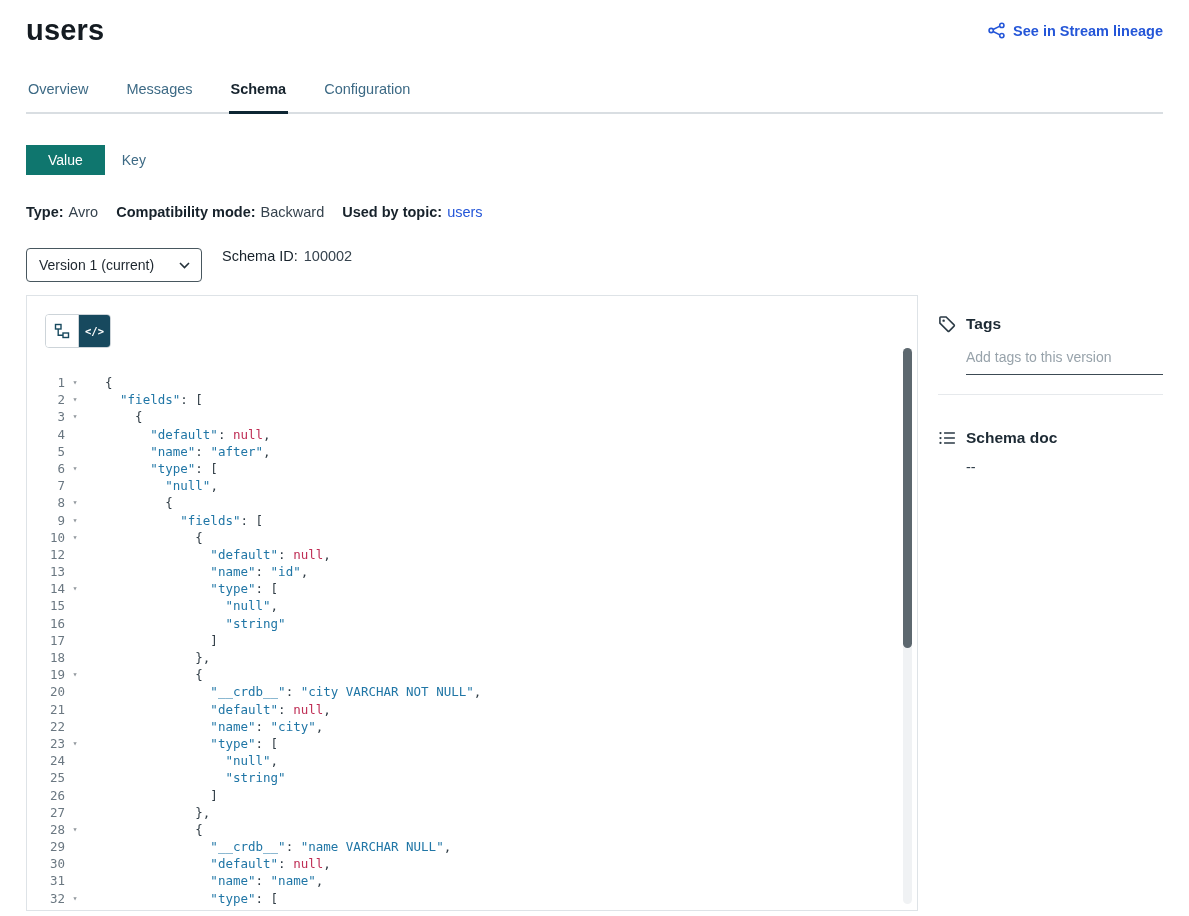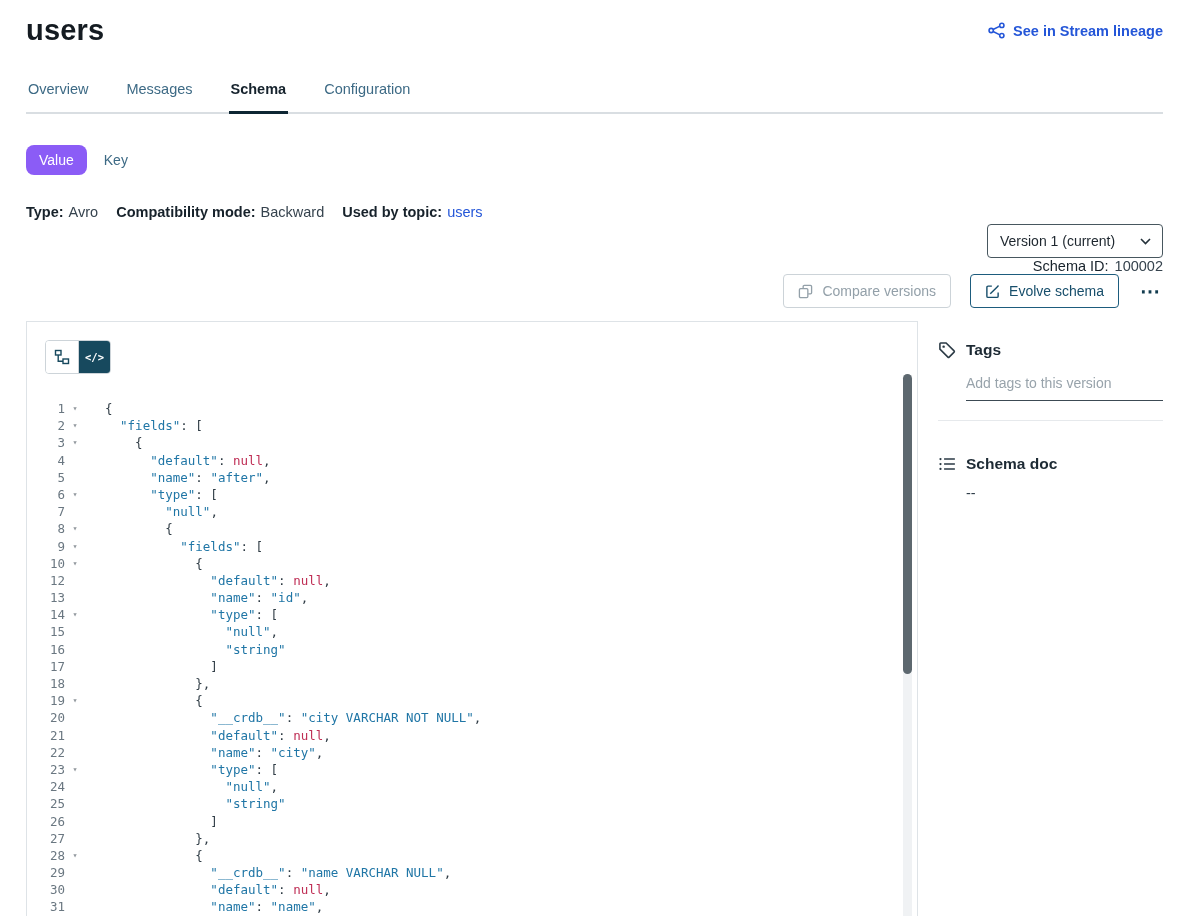--- a/index.html
+++ b/index.html
@@ -16,32 +16,32 @@
   
   .tabs { display:flex; gap:34px; margin-top:34px; border-bottom:2px solid #d9dee2; }
   .tab { font-size:14.5px; font-weight:500; color:#3d6a85; padding:0 2px 15px;
     cursor:pointer; position:relative; }
   .tab.active { color:#15222c; font-weight:600; }
   .tab.active::after { content:""; position:absolute; left:0; right:0; bottom:-2px;
     height:3px; background:#0d2633; }
 
   
   .seg { margin-top:31px; display:flex; align-items:center; }
-  .seg-value { background:#8b5cf6; color:#fff; font-size:14px; font-weight:500;
-    padding:7px 13px; border-radius:8px; cursor:pointer; }
+  .seg-value { background:#0f766e; color:#fff; font-size:14px; font-weight:500;
+    padding:7px 22px; border-radius:0; cursor:pointer; }
   .seg-key { color:#3d6a85; font-size:14px; font-weight:500; padding:7px 17px; cursor:pointer; }
 
   
   .meta { margin-top:29px; display:flex; align-items:center; font-size:14.5px; color:#36434e; }
   .meta b { font-weight:700; color:#17222b; }
   .meta .group { margin-right:18px; display:flex; gap:5px; }
   .link { color:#2456d8; cursor:pointer; }
 
   
-  .controls { margin-top:4px; display:flex; align-items:flex-end;flex-direction:column; }
+  .controls { margin-top:28px; display:flex; align-items:flex-start; }
   .select { width:176px; border:1px solid #48575f; border-radius:4px; background:#fff;
     padding:8px 11px 8px 12px; font-size:14px; color:#1d262e; display:flex;
     justify-content:space-between; align-items:center; cursor:pointer; }
   .schema-id { margin-left:20px; font-size:14.5px; display:flex; gap:6px; color:#36434e; }
   .schema-id b { font-weight:400; color:#17222b; }
   .right-actions { margin-left:auto; display:flex; align-items:center; gap:19px; }
   .btn { display:flex; align-items:center; gap:9px; border-radius:4px; font-size:14px;
     padding:8px 14px; background:#fff; }
   .btn-disabled { border:1px solid #ccd3d8; color:#93a0a9; cursor:default; }
   .btn-outline { border:1px solid #1d5c7d; color:#174e6b; font-weight:500; cursor:pointer; }
@@ -145,41 +145,20 @@
       <span class="icon">
         <svg width="11" height="7" viewBox="0 0 11 7" fill="none">
           <path d="M1 1 L5.5 5.5 L10 1" stroke="#24313a" stroke-width="1.6"></path>
         </svg>
       </span>
     </div>
     <div class="schema-id">
       <b>Schema ID:</b>
       <span>100002</span>
     </div>
-    <div class="right-actions">
-      <div class="btn btn-disabled">
-        <span class="icon">
-          <svg width="15" height="15" viewBox="0 0 16 16" fill="none">
-            <rect x="1.5" y="5" width="9" height="9.5" rx="1.2" stroke="#93a0a9" stroke-width="1.4"></rect>
-            <path d="M5.5 5 V2.7 A1.2 1.2 0 0 1 6.7 1.5 H13.3 A1.2 1.2 0 0 1 14.5 2.7 V9.3 A1.2 1.2 0 0 1 13.3 10.5 H10.8" stroke="#93a0a9" stroke-width="1.4"></path>
-          </svg>
-        </span>
-        <span>Compare versions</span>
-      </div>
-      <div class="btn btn-outline">
-        <span class="icon">
-          <svg width="15" height="15" viewBox="0 0 16 16" fill="none">
-            <path d="M14 9 V13 A1.3 1.3 0 0 1 12.7 14.3 H3.3 A1.3 1.3 0 0 1 2 13 V3.6 A1.3 1.3 0 0 1 3.3 2.3 H7.3" stroke="#174e6b" stroke-width="1.5"></path>
-            <path d="M6.2 9.9 L13 3.1 M13 3.1 L14.4 1.7 M6.2 9.9 L5.6 10.5" stroke="#174e6b" stroke-width="1.5"></path>
-          </svg>
-        </span>
-        <span>Evolve schema</span>
-      </div>
-      <div class="more">⋯</div>
-    </div>
   </div>
 
   <div class="main">
 
     <div class="code-panel">
       <div class="editor-toolbar">
         <div class="view-toggle">
           <div class="vt-btn">
             <span class="icon">
               <svg width="16" height="16" viewBox="0 0 16 16" fill="none">

